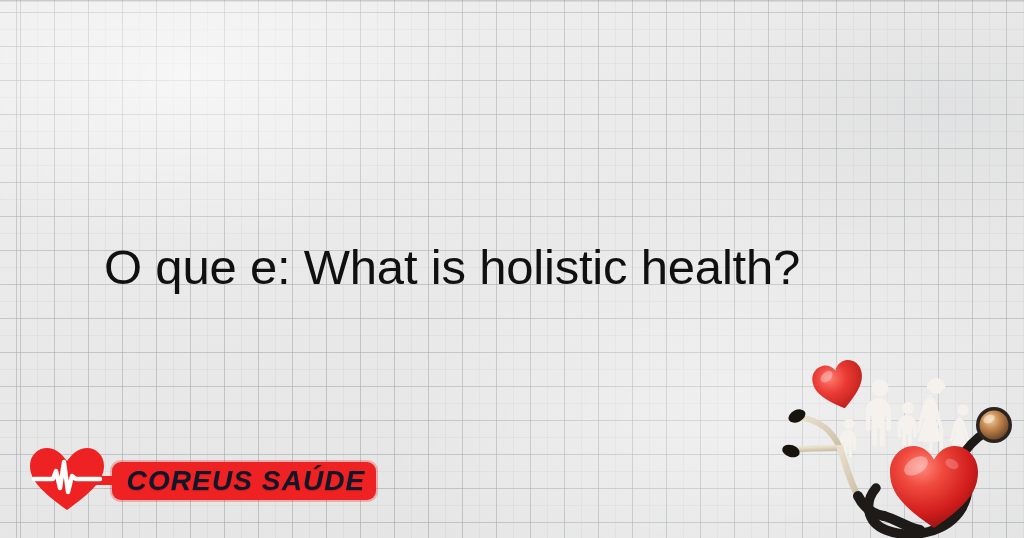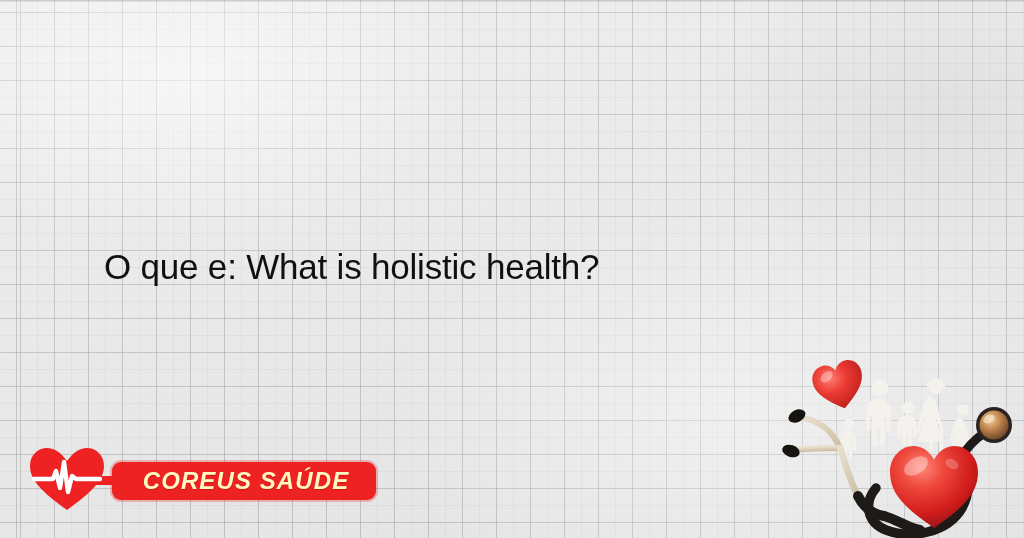--- a/index.html
+++ b/index.html
@@ -57,21 +57,21 @@
     top: 0; left: 0; right: 0;
     height: 2px;
     background: linear-gradient(to bottom, rgba(120,122,126,0.42), rgba(120,122,126,0));
   }
 
   
   .headline {
     position: absolute;
     left: 104px;
     top: 238px;
-    font-size: 35px;
+    font-size: 49px;
     font-weight: 400;
     letter-spacing: -0.2px;
     color: #101010;
     white-space: nowrap;
     line-height: 58px;
   }
 
   
   .brand-logo {
     position: absolute;
@@ -94,22 +94,22 @@
     background: #ee2222;
     border-radius: 9px;
     box-shadow: 0 0 0 2px rgba(238,34,34,0.28);
   }
   .brand-pill-text {
     position: absolute;
     inset: 0;
     display: flex;
     align-items: center;
     justify-content: center;
-    color: #fef9c3;
-    font-size: 24px;
+    color: #0f172a;
+    font-size: 28px;
     font-weight: 700;
     font-style: italic;
     letter-spacing: 1.1px;
     padding-left: 4px;
     text-shadow: 0 1px 1px rgba(150,0,0,0.35);
   }
   
   .brand-connector {
     position: absolute;
     left: 56px;

